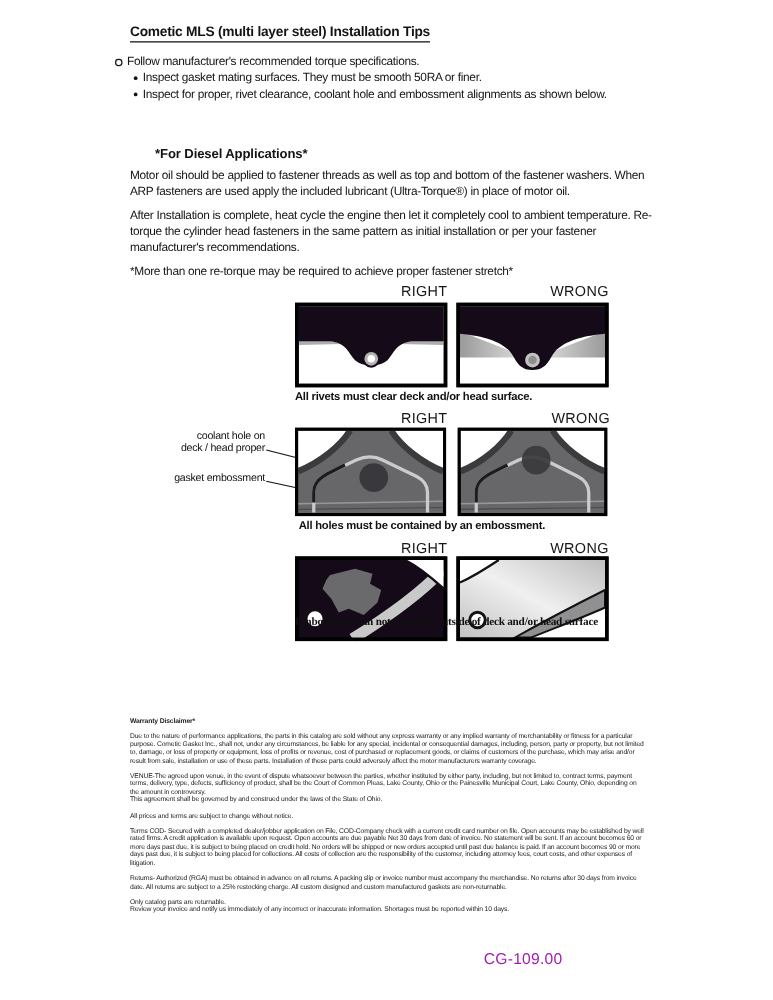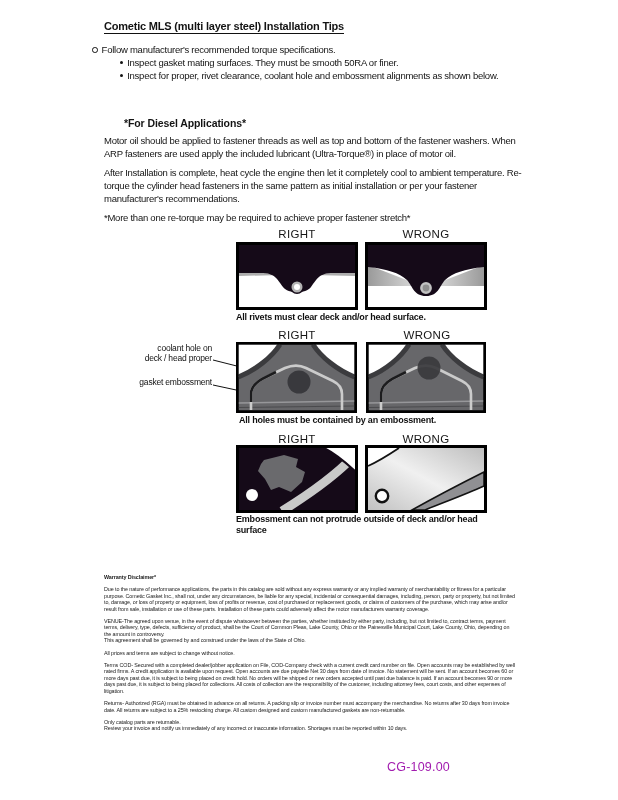--- a/index.html
+++ b/index.html
@@ -9,30 +9,30 @@
   }
   .abs { position:absolute; }
 
   .title {
     left:104px; top:20px; font-size:11px; font-weight:700; letter-spacing:-0.2px;
     border-bottom:1.6px solid #111; padding-bottom:1px; display:inline-block;
   }
   .bullets { left:92px; top:43px; width:432px; font-size:9.5px; letter-spacing:-0.25px; line-height:13px; }
   .b-row { display:flex; align-items:flex-start; }
   .b-mark { flex:0 0 auto; width:3.6px; height:3.6px; border:0.9px solid #141414; border-radius:50%; margin:4.2px 4px 0 0; }
-  .b-sub { margin-left:28px; }
+  .b-sub { margin-left:15px; }
   .b-dot { flex:0 0 auto; width:3.2px; height:3.2px; background:#141414; border-radius:50%; margin:4.5px 4px 0 0; }
 
   .diesel-h { left:104px; top:117px; font-size:10.5px; font-weight:700; letter-spacing:-0.1px;margin-left:20px; }
   .para { left:104px; width:424px; font-size:9.5px; letter-spacing:-0.25px; line-height:13.2px; }
   .p1 { top:134px; }
   .p2 { top:166px; }
   .foot-note { top:211px; }
 
-  .dg-label { font-size:11.5px; letter-spacing:0.3px; text-align:center; width:122px; color:#161616; }
+  .dg-label { font-size:11.5px; letter-spacing:0.3px; text-align:right; width:122px; color:#161616; }
   .panel { display:block; }
   .caption { font-size:9px; font-weight:700; letter-spacing:-0.2px; line-height:11px; color:#111; }
 
   .side-label { font-size:8.5px; letter-spacing:-0.2px; line-height:10px; text-align:right; width:102px; color:#111; }
 
   .fine { left:104px; top:574px; width:413px; font-size:5.4px; letter-spacing:-0.1px; line-height:6.4px; color:#222; }
   .fine p { margin:6px 0 0 0; }
   .fine p.tight { margin-top:0; }
   .fine .fp-head { font-weight:700; margin:0; }
 
@@ -167,21 +167,21 @@
     </defs>
     <rect x="1.5" y="1.5" width="119" height="65" fill="url(#gf)" stroke="#000" stroke-width="3"></rect>
     <path d="M3,3 H34 C22,11 12,17 3,21 Z" fill="#ffffff"></path>
     <path d="M34,3 C22,11 12,17 3,21" fill="none" stroke="#131313" stroke-width="1.8"></path>
     <polygon points="60,65 119,41 119,65" fill="#ffffff"></polygon>
     <path d="M47,65 C72,51 97,38 119,27 L119,41 C99,50 77,58 60,65 Z" fill="#909093" stroke="#131313" stroke-width="1.6"></path>
     <circle cx="17" cy="51" r="6.2" fill="#ffffff" stroke="#131313" stroke-width="2.4"></circle>
     <rect x="1.5" y="1.5" width="119" height="65" fill="none" stroke="#000" stroke-width="3"></rect>
   </svg>
 
-  <div class="abs caption" style="left:236px; top:514px; width:262px;">Embossment can not protrude outside of deck and/or head surface</div>
+  <div class="abs caption" style="left:236px; top:492px; width:262px;font-family:Liberation Serif, serif;">Embossment can not protrude outside of deck and/or head surface</div>
 
   <div class="abs fine">
     <p class="fp-head">Warranty Disclaimer*</p>
     <p>Due to the nature of performance applications, the parts in this catalog are sold without any express warranty or any implied warranty of merchantability or fitness for a particular purpose.  Cometic Gasket Inc., shall not, under any circumstances, be liable for any special, incidental or consequential damages, including, person, party or property, but not limited to, damage, or loss of property or equipment, loss of profits or revenue, cost of purchased or replacement goods, or claims of customers of the purchase, which may arise and/or result from sale, installation or use of these parts.  Installation of these parts could adversely affect the motor manufacturers warranty coverage.</p>
     <p>VENUE-The agreed upon venue, in the event of dispute whatsoever between the parties, whether instituted by either party, including, but not limited to, contract terms, payment terms, delivery, type, defects, sufficiency of product, shall be the Court of Common Pleas, Lake County, Ohio or the Painesville Municipal Court, Lake County, Ohio, depending on the amount in controversy.</p>
     <p class="tight">This agreement shall be governed by and construed under the laws of the State of Ohio.</p>
     <p>All prices and terms are subject to change without notice.</p>
     <p>Terms COD- Secured with a completed dealer/jobber application on File, COD-Company check with a current credit card number on file.  Open accounts may be established by well rated firms.  A credit application is available upon request.  Open accounts are due payable Net 30 days from date of invoice.  No statement will be sent.  If an account becomes 60 or more days past due, it is subject to being placed on credit hold.  No orders will be shipped or new orders accepted until past due balance is paid.  If an account becomes 90 or more days past due, it is subject to being placed for collections.  All costs of collection are the responsibility of the customer, including attorney fees, court costs, and other expenses of litigation.</p>
     <p>Returns- Authorized (RGA) must be obtained in advance on all returns.  A packing slip or invoice number must accompany the merchandise.  No returns after 30 days from invoice date.  All returns are subject to a 25% restocking charge.  All custom designed and custom manufactured gaskets are non-returnable.</p>
     <p>Only catalog parts are returnable.</p>

